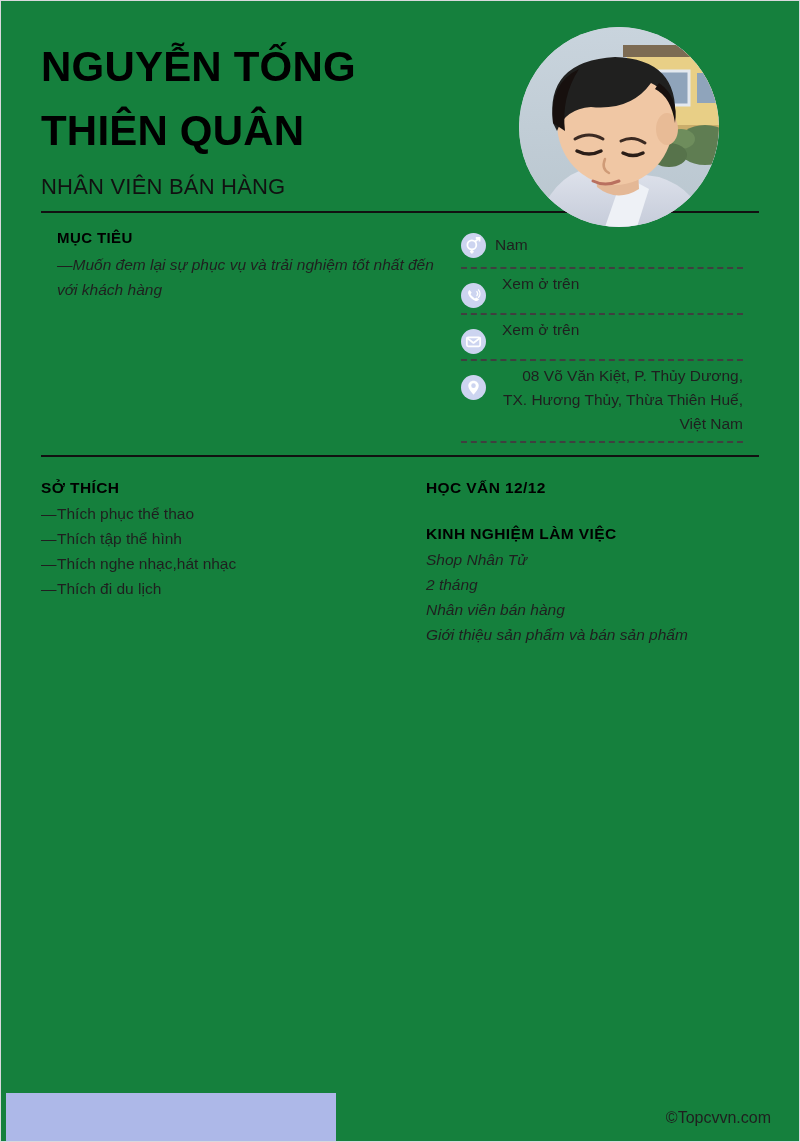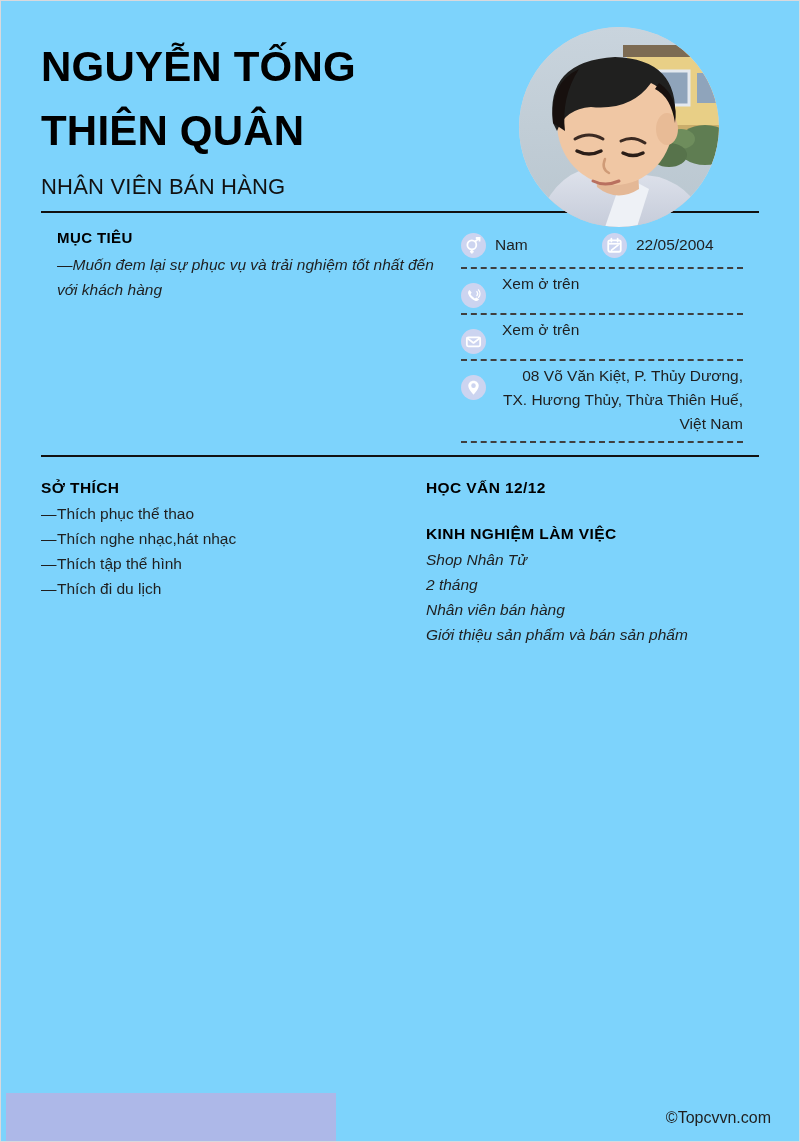--- a/index.html
+++ b/index.html
@@ -11,21 +11,21 @@
   body {
     font-family: "Liberation Sans", sans-serif;
     color: #1a1a1a;
     -webkit-font-smoothing: antialiased;
   }
 
   .page {
     position: relative;
     width: 800px;
     height: 1142px;
-    background: #7dd3fc;
+    background: #15803d;
     box-sizing: border-box;
     border: 1px solid #d9d9dd;
     overflow: hidden;
   }
 
   
   .header {
     position: relative;
     padding: 30px 40px 0 40px;
     height: 210px;
@@ -265,30 +265,20 @@
           <svg class="ico" viewBox="0 0 24 24">
             <circle cx="12" cy="12" r="12" fill="#ccd4f0"></circle>
             <g fill="none" stroke="#ffffff" stroke-width="1.7">
               <circle cx="10.4" cy="11.4" r="4.3"></circle>
               <path d="M13.6 8.2 L17.6 4.8 M14.2 4.8 L17.8 4.8 L17.8 8.2"></path>
               <path d="M10.4 15.7 L10.4 19.6 M8.6 17.8 L12.2 17.8"></path>
             </g>
           </svg>
           <span class="contact-val">Nam</span>
         </div>
-        <div class="contact-cell half">
-          <svg class="ico" viewBox="0 0 24 24">
-            <circle cx="12" cy="12" r="12" fill="#ccd4f0"></circle>
-            <rect x="6" y="7" width="12" height="11" rx="1.6" fill="none" stroke="#ffffff" stroke-width="1.7"></rect>
-            <path d="M6 10.3 L18 10.3" stroke="#ffffff" stroke-width="1.7"></path>
-            <path d="M9 5.4 L9 8.2 M15 5.4 L15 8.2" stroke="#ffffff" stroke-width="1.7" stroke-linecap="round"></path>
-            <path d="M9.2 16.4 L15.4 11.6" stroke="#ffffff" stroke-width="1.7" stroke-linecap="round"></path>
-          </svg>
-          <span class="contact-val">22/05/2004</span>
-        </div>
       </div>
 
       <div class="contact-row">
         <div class="contact-cell full">
           <svg class="ico" viewBox="0 0 24 24">
             <circle cx="12" cy="12" r="12" fill="#ccd4f0"></circle>
             <path d="M8.2 6.6 C7 7.6 6.4 9 7 10.6 C8 13.4 10.6 16 13.4 17 C15 17.6 16.4 17 17.4 15.8 L15 13.8 L13.2 14.8 C11.8 13.9 10.1 12.2 9.2 10.8 L10.2 9 Z" fill="#ffffff"></path>
             <path d="M15.3 8.2 A3.4 3.4 0 0 1 15.3 12.2" fill="none" stroke="#ffffff" stroke-width="1.3" stroke-linecap="round"></path>
             <path d="M16.8 6.6 A5.4 5.4 0 0 1 16.8 13.8" fill="none" stroke="#ffffff" stroke-width="1.3" stroke-linecap="round"></path>
           </svg>
@@ -321,22 +311,22 @@
     </div>
   </div>
 
   <div class="rule-solid" style="margin-top:12px"></div>
 
   <div class="lower">
 
     <div class="lower-left">
       <div class="sec-head-lg">SỞ THÍCH</div>
       <div class="dash-item"><span class="d">—</span><span>Thích phục thể thao</span></div>
+      <div class="dash-item"><span class="d">—</span><span>Thích tập thể hình</span></div>
       <div class="dash-item"><span class="d">—</span><span>Thích nghe nhạc,hát nhạc</span></div>
-      <div class="dash-item"><span class="d">—</span><span>Thích tập thể hình</span></div>
       <div class="dash-item"><span class="d">—</span><span>Thích đi du lịch</span></div>
     </div>
 
     <div class="lower-right">
       <div class="sec-head-lg">HỌC VẤN 12/12</div>
       <div class="block-gap"></div>
       <div class="sec-head-lg">KINH NGHIỆM LÀM VIỆC</div>
       <div class="body-text">Shop Nhân Tử</div>
       <div class="body-text">2 tháng</div>
       <div class="body-text">Nhân viên bán hàng</div>

